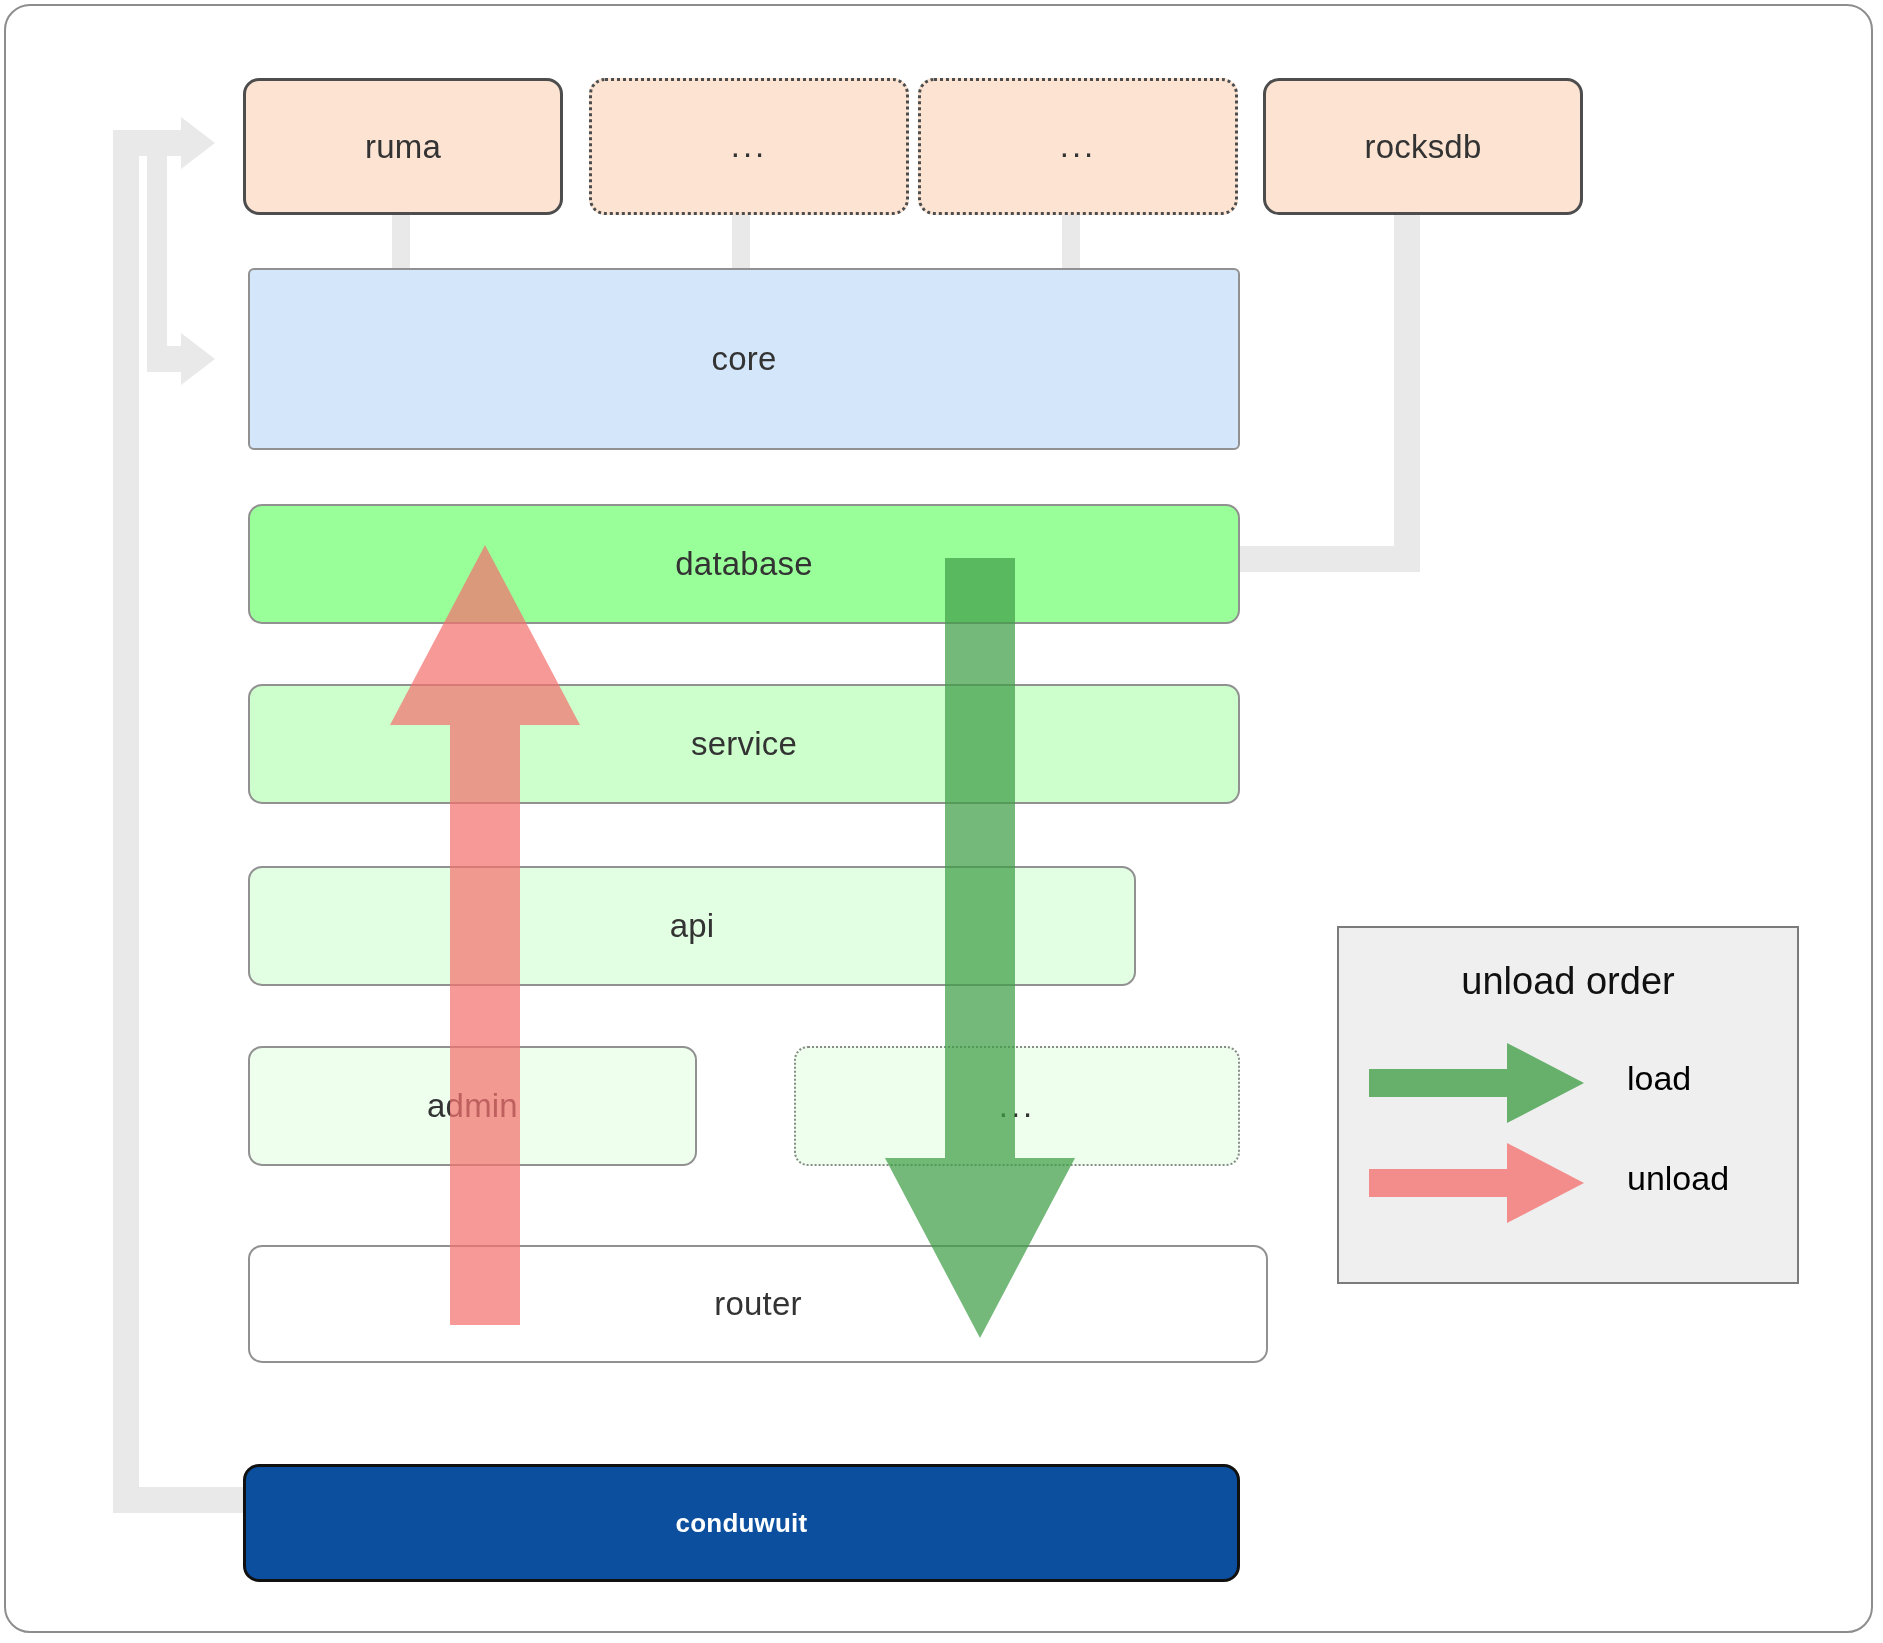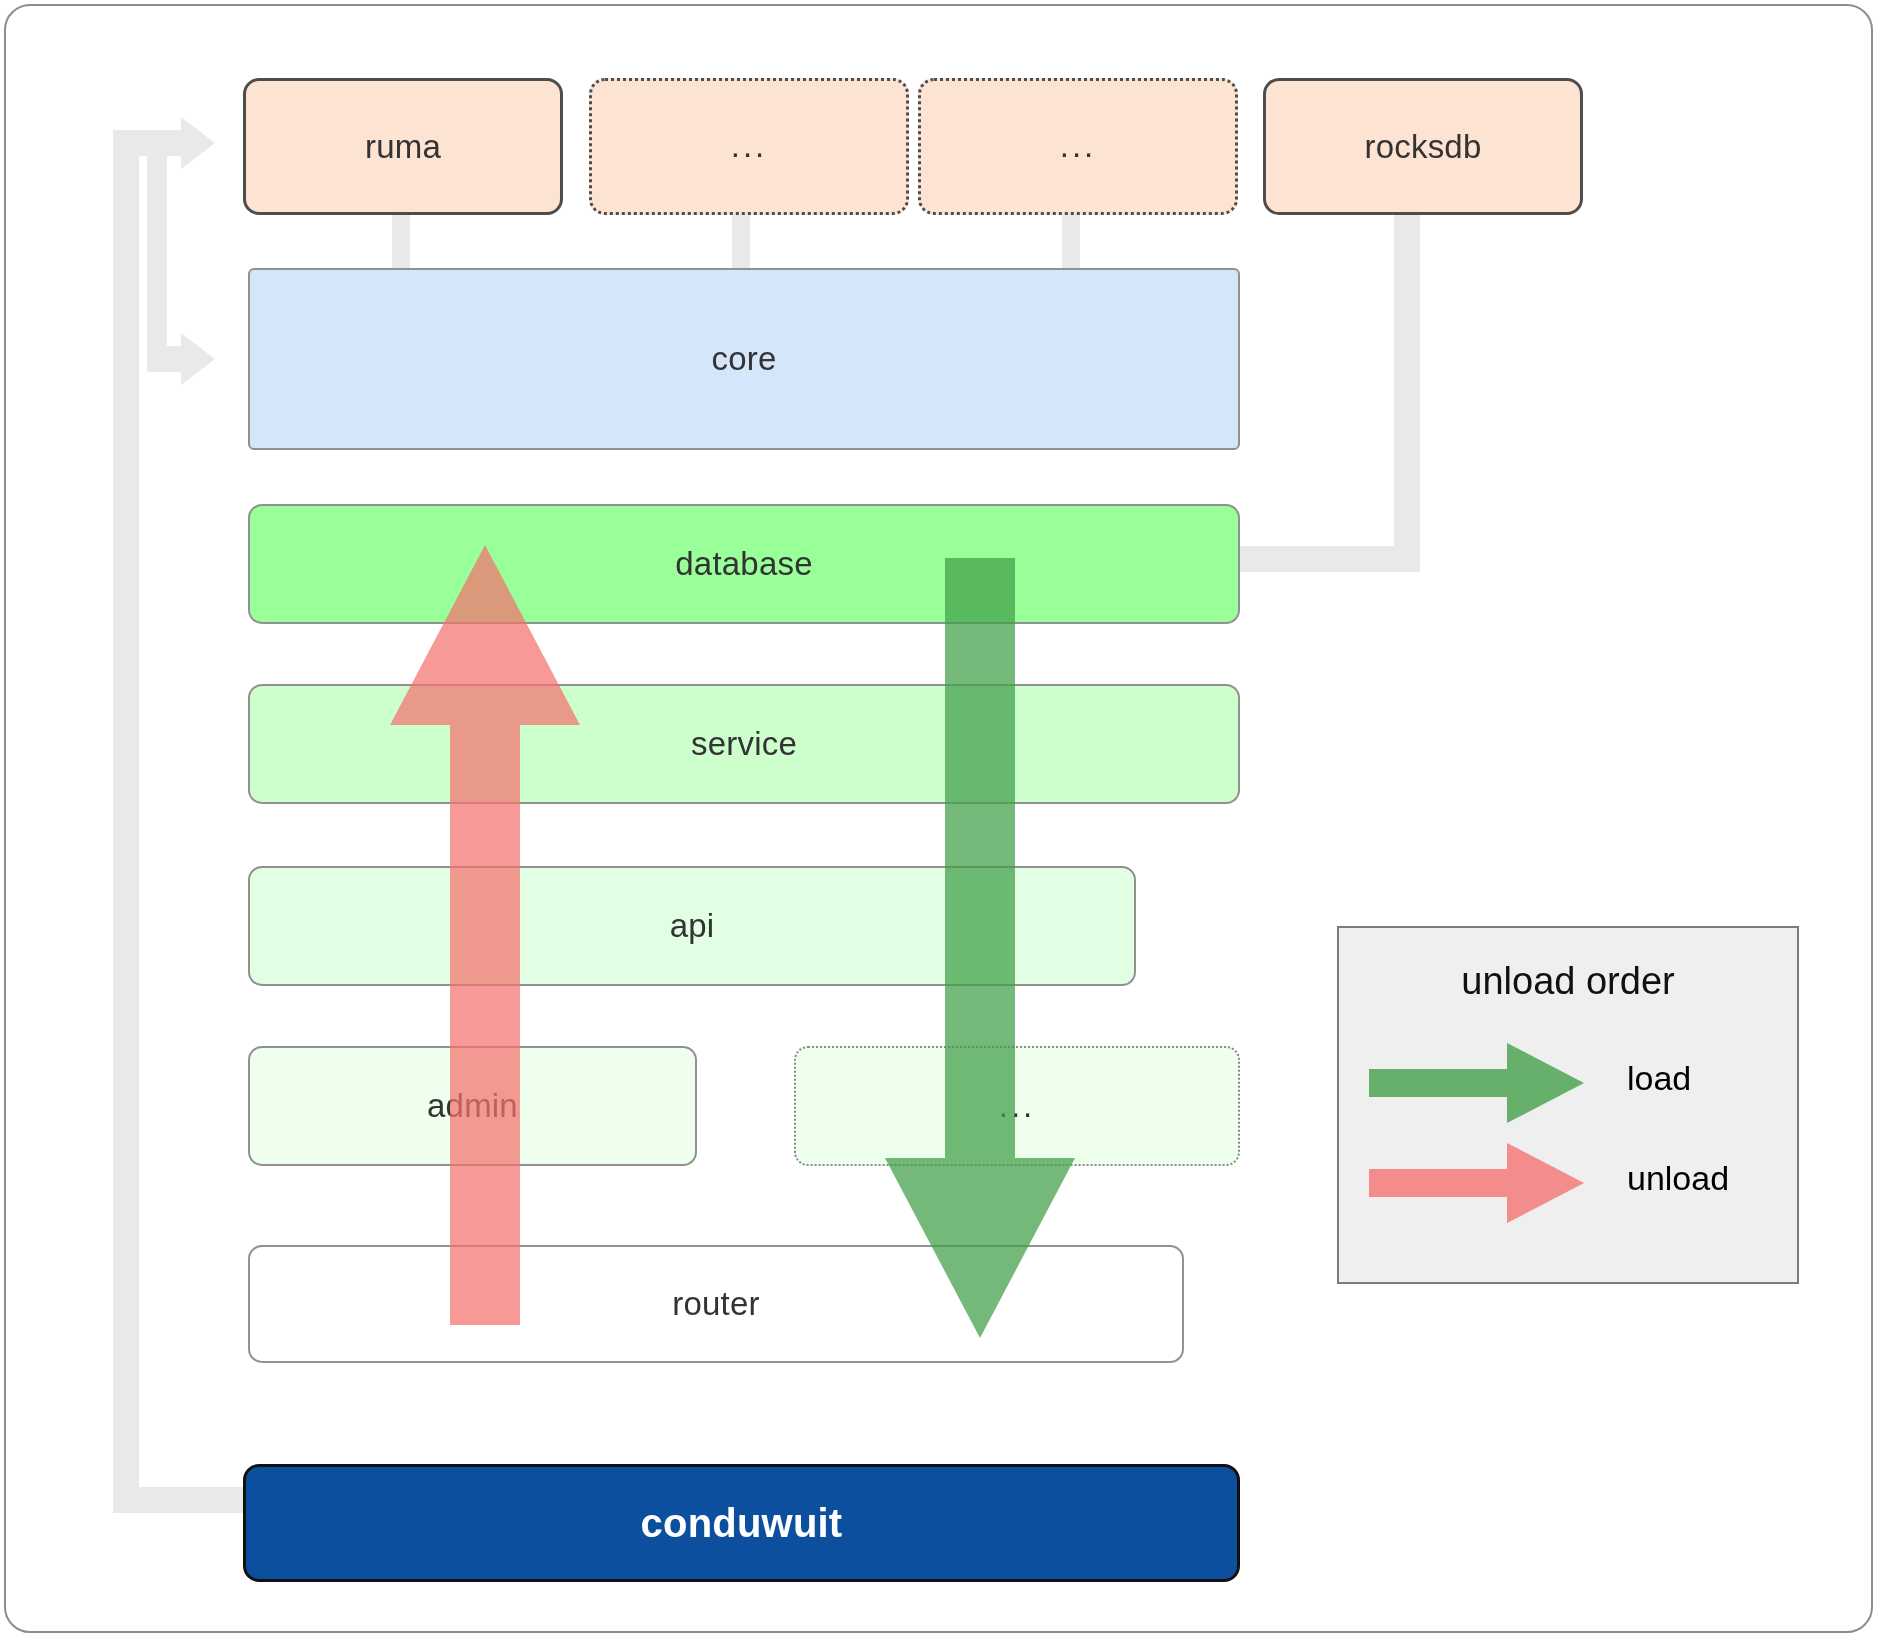--- a/index.html
+++ b/index.html
@@ -62,21 +62,21 @@
   .layer-dotted {
     border: 2px dotted #8a8a8a;
     border-radius: 14px;
   }
   .root-box {
     background: #0b4f9e;
     border: 3px solid #111111;
     border-radius: 16px;
     color: #ffffff;
     font-weight: bold;
-    font-size: 40px;
+    font-size: 26px;
   }
 
   .dots {
     letter-spacing: 3px;
     font-size: 33px;
     line-height: 0.5;
   }
 
   
   .connector {
@@ -191,21 +191,21 @@
   </div>
 
   <div class="box layer" style="left:248px; top:1046px; width:449px; height:120px; background:#eeffee;">
     <span>admin</span>
   </div>
 
   <div class="box layer-dotted" style="left:794px; top:1046px; width:446px; height:120px; background:#eeffee;">
     <span class="dots">...</span>
   </div>
 
-  <div class="box layer" style="left:248px; top:1245px; width:936px; height:118px; background:#ffffff;">
+  <div class="box layer" style="left:248px; top:1245px; width:1020px; height:118px; background:#ffffff;">
     <span>router</span>
   </div>
 
   <div class="box root-box" style="left:243px; top:1464px; width:997px; height:118px;">
     <span>conduwuit</span>
   </div>
 
   <div class="flow" style="left:385px; top:545px; width:200px; height:780px;">
     <svg width="200" height="780" viewBox="0 0 200 780">
       <polygon points="100,0 195,180 135,180 135,780 65,780 65,180 5,180" fill="#f4716f" fill-opacity="0.72"></polygon>

